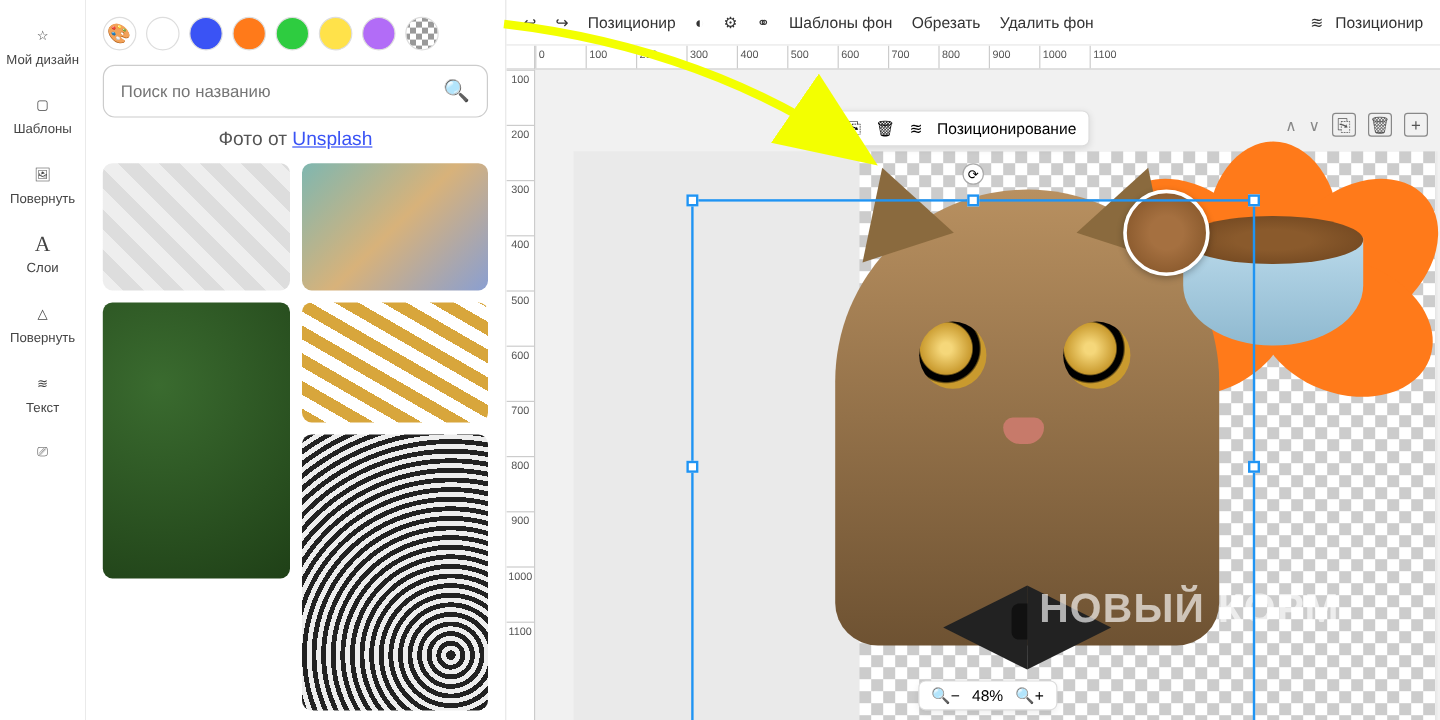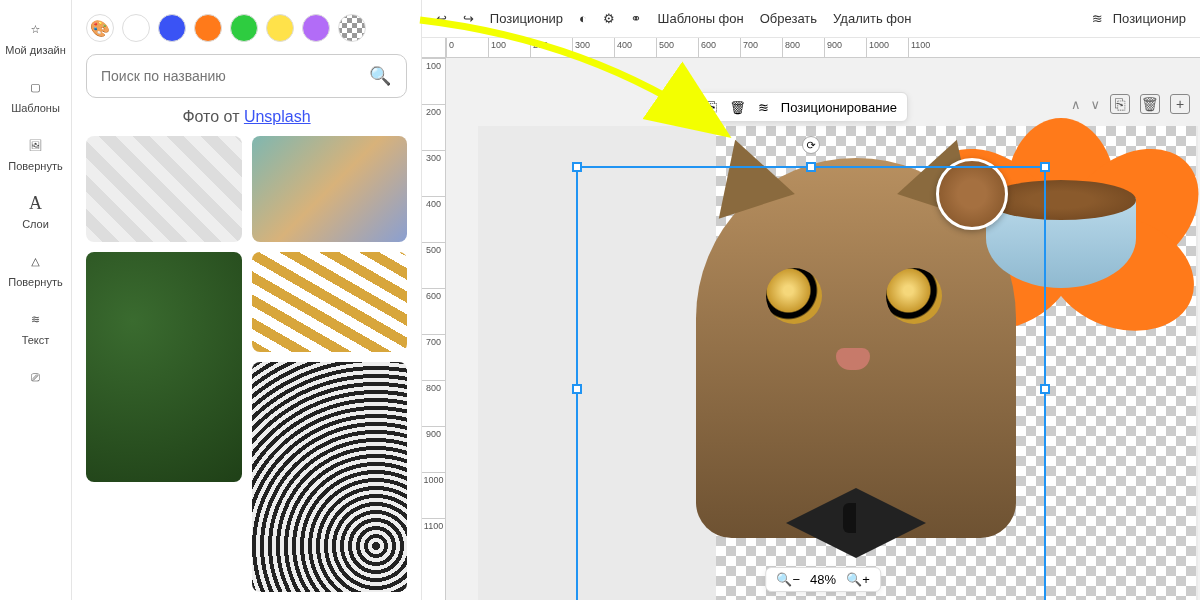--- a/index.html
+++ b/index.html
@@ -214,20 +214,21 @@
         <div class="cat-eye" style="top:110px;left:190px;"></div>
         <div style="position:absolute;top:190px;left:140px;width:34px;height:22px;background:#c77a6a;border-radius:8px 8px 14px 14px;"></div>
         <div class="bowtie" style="top:360px;left:160px;">
             <div class="bowtie-knot"></div>
           </div>
       </div>
 
       <div class="bowl" style="top:140px;left:540px;"></div>
       <div class="mag-circle" style="top:100px;left:490px;"></div>
 
+      <div class="promo-text" style="top:430px;left:420px;font-size:34px;">НОВЫЙ КОРМ</div>
 
       <div class="selection" style="top:108px;left:130px;width:470px;height:446px;">
         <div class="rotate-handle">⟳</div>
         <div class="handle tl"></div>
         <div class="handle tr"></div>
 
         <div class="handle t"></div>
         <div class="handle l"></div>
         <div class="handle r"></div>
       </div>

